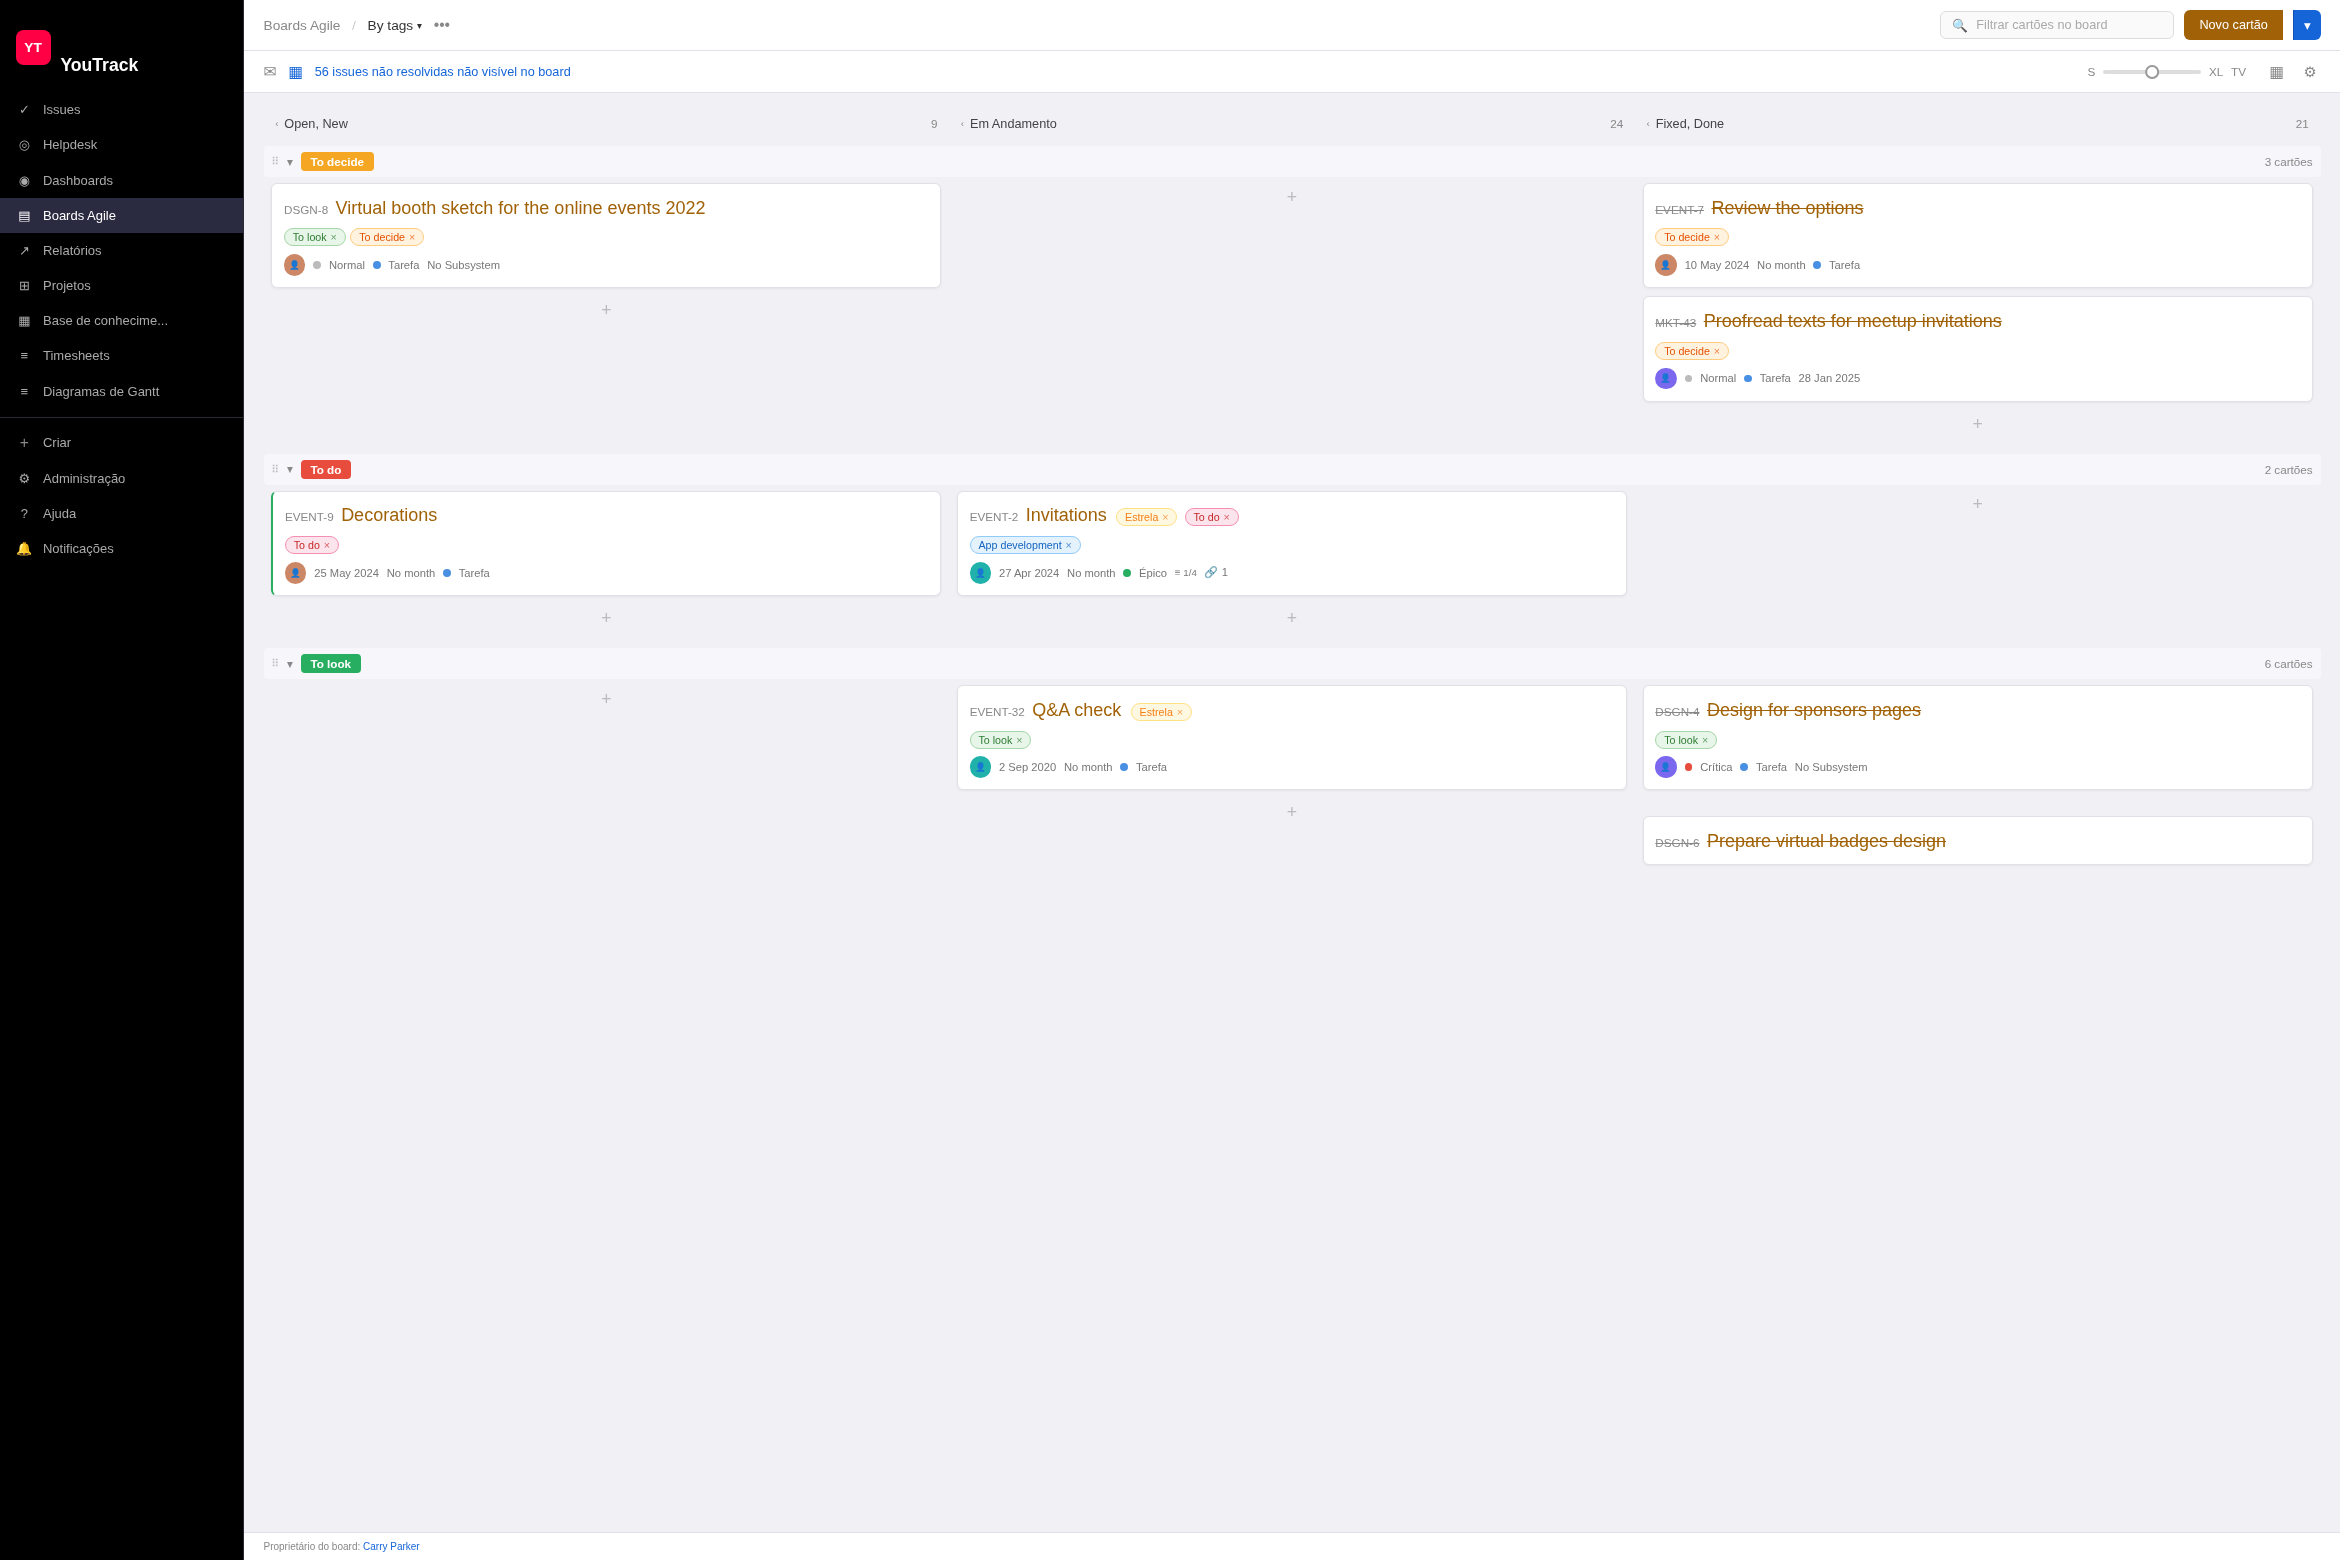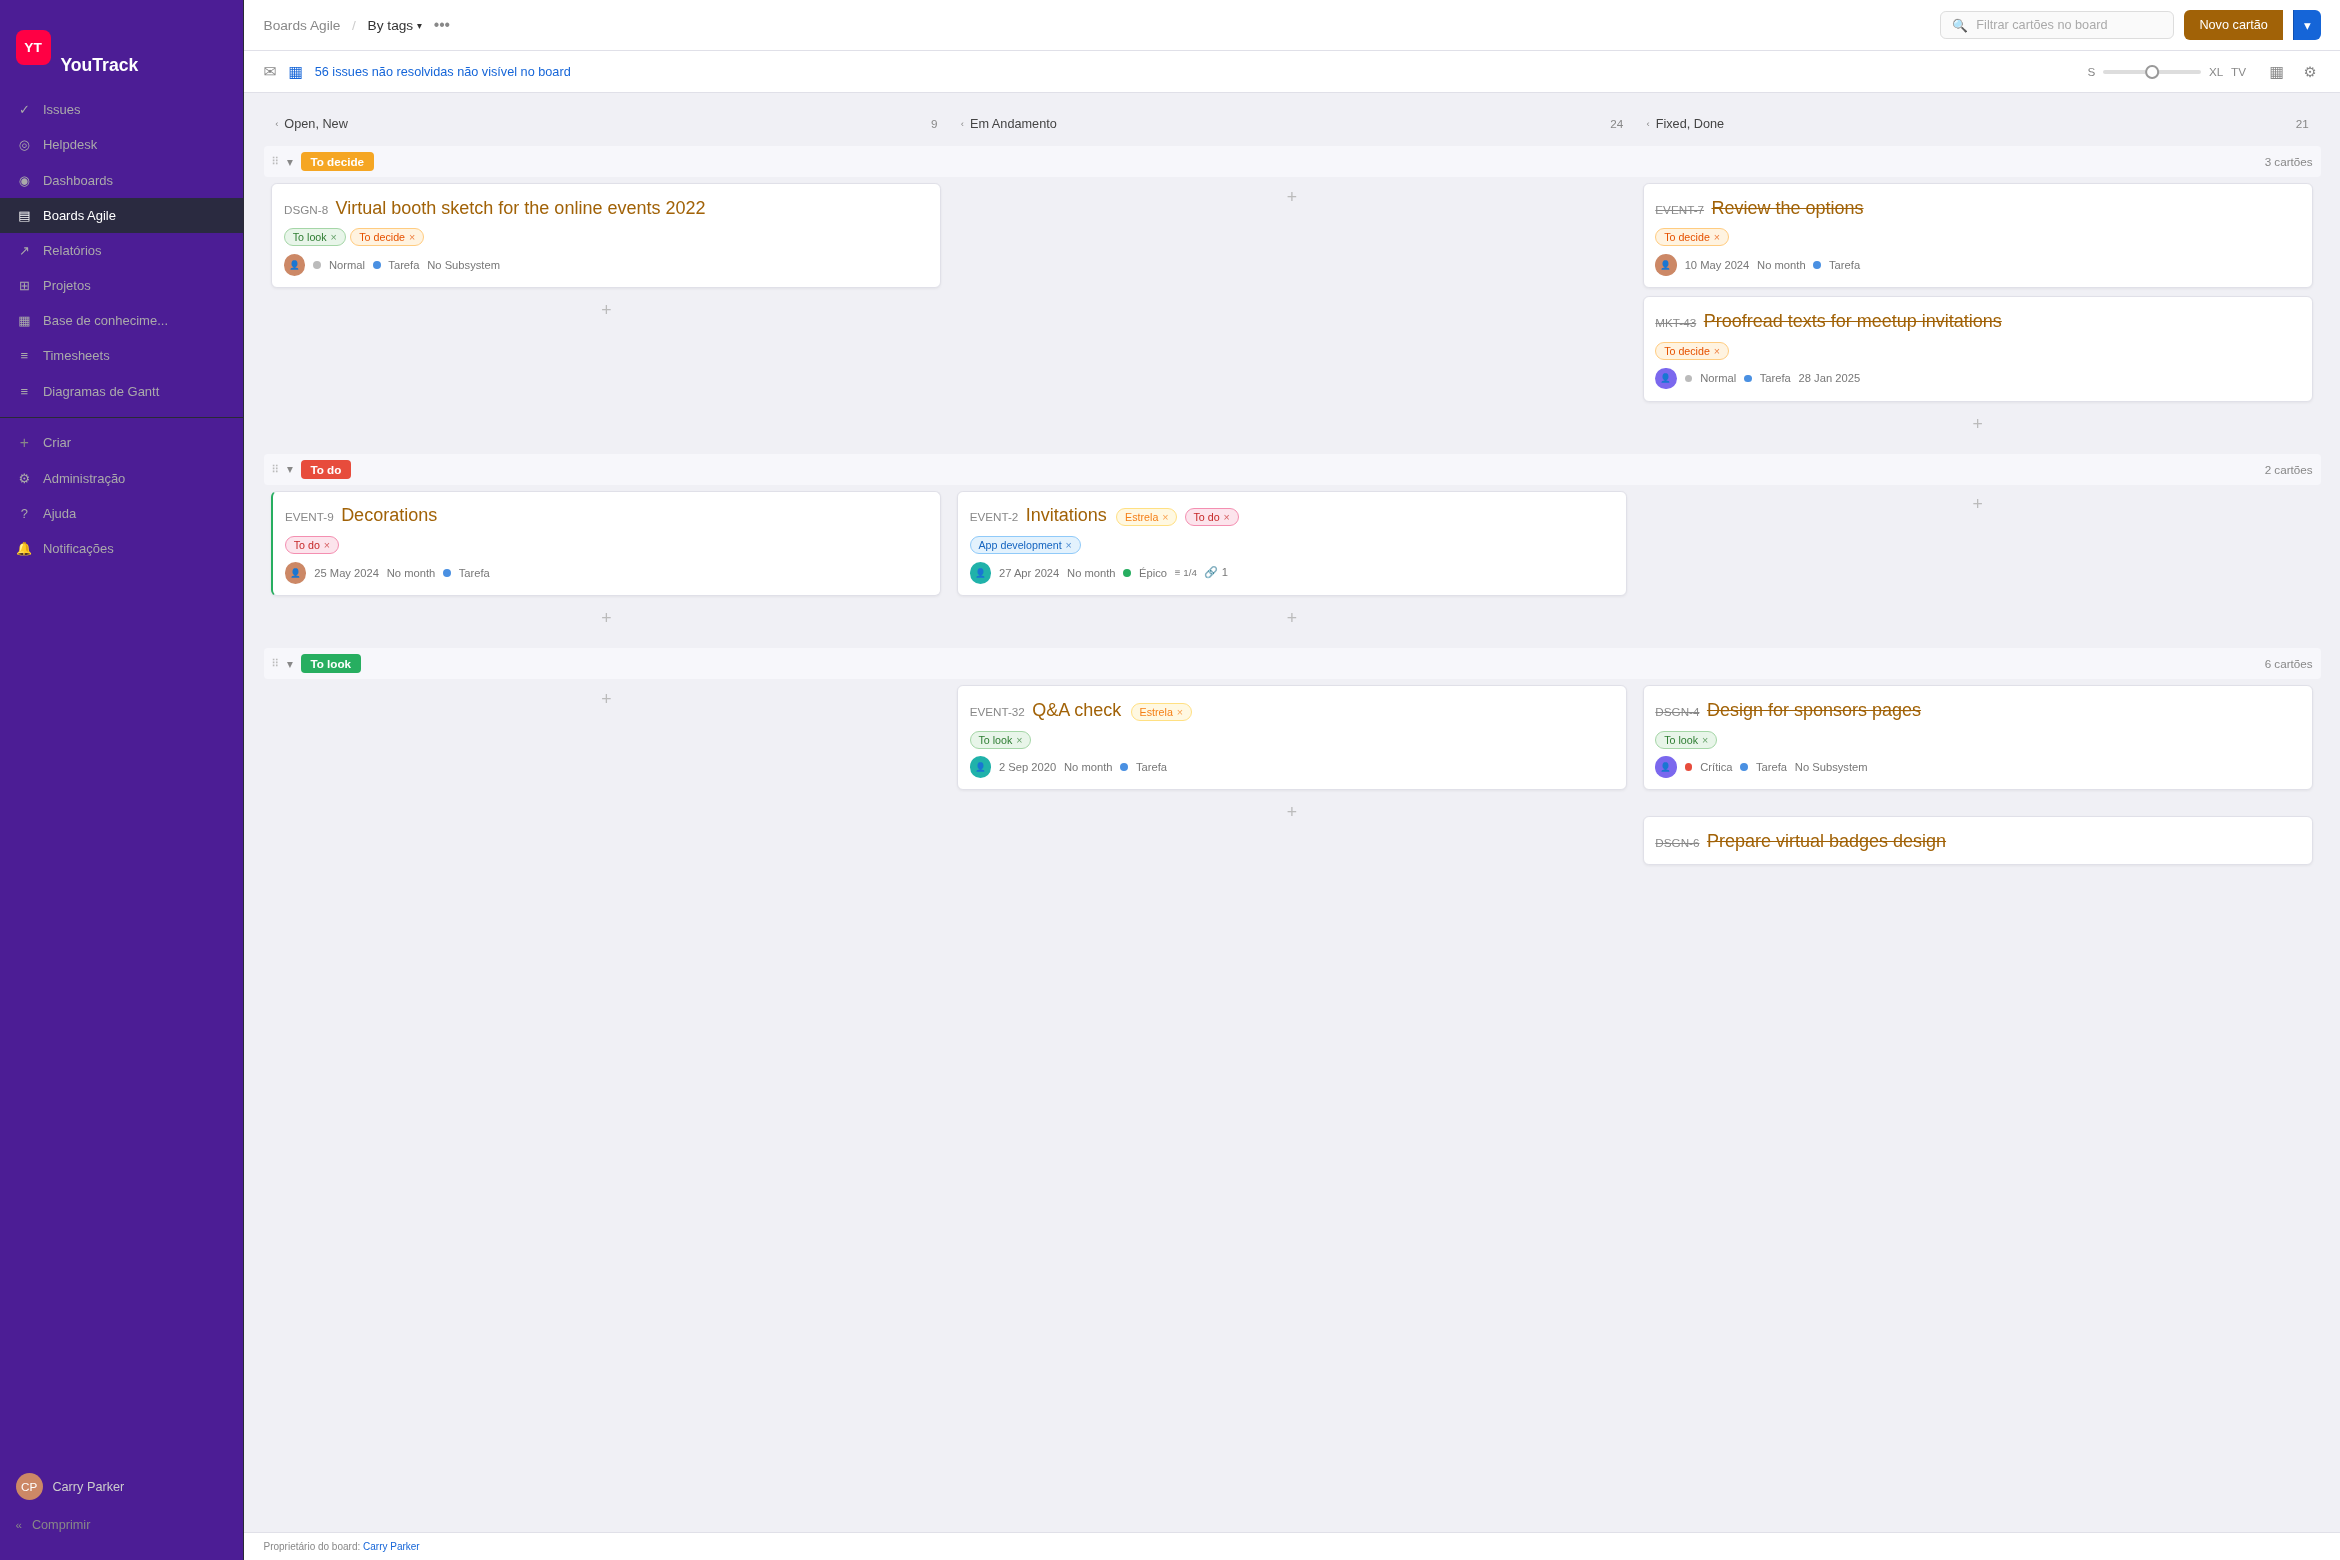--- a/index.html
+++ b/index.html
@@ -1,19 +1,19 @@
 <!DOCTYPE html>
 <html><head>
   <meta charset="utf-8">
   <style>
     * { box-sizing: border-box; margin: 0; padding: 0; }
     body { font-family: -apple-system, BlinkMacSystemFont, 'Segoe UI', sans-serif; background: #1a1a1a; color: #fff; display: flex; height: 100vh; overflow: hidden; font-size: 12.7px; }
 
     
-    .sidebar { width: 244px; background: #4c1d95; display: flex; flex-direction: column; padding: 11.7px 0; flex-shrink: 0; border-right: 1px solid #2a2a35; }
+    .sidebar { width: 244px; background: #000000; display: flex; flex-direction: column; padding: 11.7px 0; flex-shrink: 0; border-right: 1px solid #2a2a35; }
     .sidebar-logo { display: flex; align-items: center; gap: 9.8px; padding: 7.8px 15.6px 15.6px; }
     .logo-icon { width: 35px; height: 35px; background: #f04; border-radius: 7.8px; display: flex; align-items: center; justify-content: center; font-weight: bold; font-size: 13.7px; color: #fff; }
     .logo-text { font-size: 17.6px; font-weight: 600; color: #fff; margin-top: 36px; }
     .sidebar-nav { flex: 1; overflow-y: auto; }
     .nav-item { display: flex; align-items: center; gap: 9.8px; padding: 8.8px 15.6px; cursor: pointer; color: #aaa; font-size: 13px; border-radius: 0; transition: background 0.15s; }
     .nav-item .nav-icon { width: 17.6px; height: 17.6px; display: flex; align-items: center; justify-content: center; flex-shrink: 0; }
     .nav-divider { height: 1px; background: #2a2a35; margin: 7.8px 0; }
     .sidebar-bottom { padding: 7.8px 0; }
     .user-item { display: flex; align-items: center; gap: 9.8px; padding: 8.8px 15.6px; cursor: pointer; color: #aaa; }
     .user-avatar { width: 27px; height: 27px; border-radius: 50%; background: #c86; overflow: hidden; display: flex; align-items: center; justify-content: center; font-size: 11.7px; color: #fff; flex-shrink: 0; }
@@ -152,30 +152,20 @@
     <div class="nav-item">
       <span class="nav-icon">?</span>
       <span>Ajuda</span>
     </div>
     <div class="nav-item">
       <span class="nav-icon">🔔</span>
       <span>Notificações</span>
     </div>
   </div>
 
-  <div class="sidebar-bottom">
-    <div class="user-item">
-      <div class="user-avatar">CP</div>
-      <span style="color:#ccc; font-size:12.7px;">Carry Parker</span>
-    </div>
-    <div class="compress-item">
-      <span style="font-size:11.7px;">«</span>
-      <span>Comprimir</span>
-    </div>
-  </div>
 </div>
 
 <div class="main">
 
   <div class="topbar">
     <div class="topbar-left">
       <span class="topbar-board-link">Boards Agile</span>
       <span class="topbar-slash">/</span>
       <div class="topbar-tag-btn">
         <span>By tags</span>

